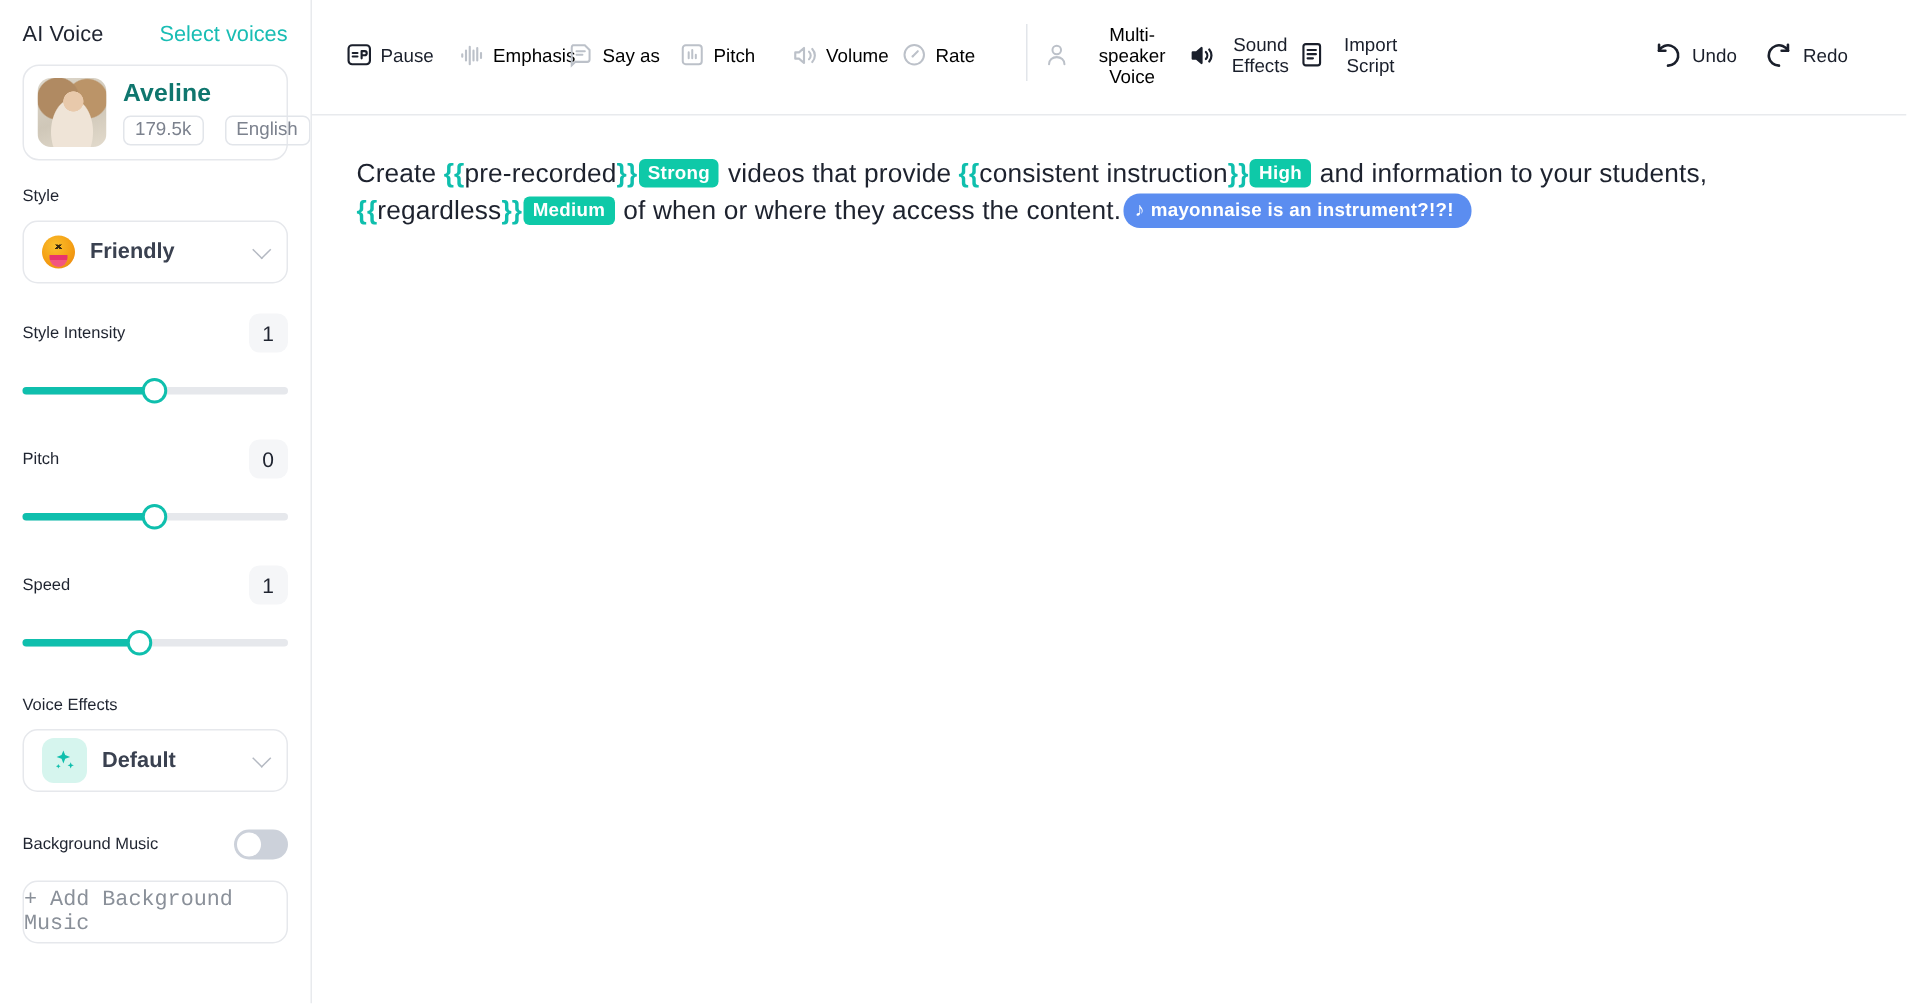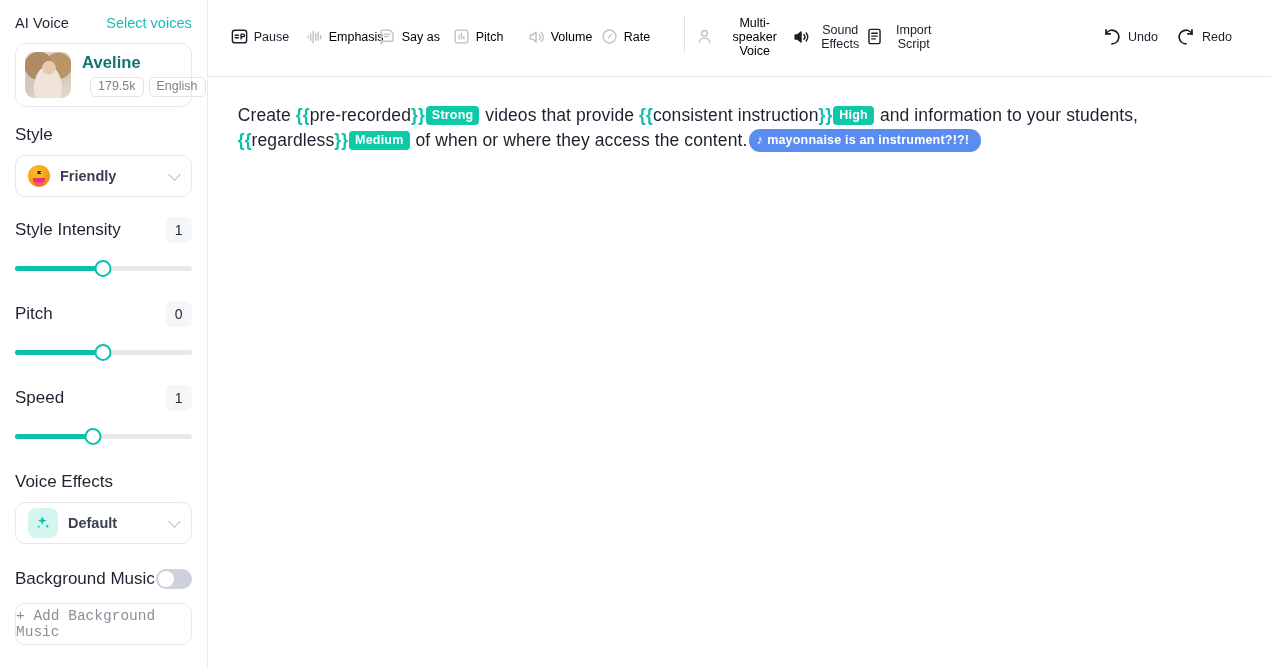--- a/index.html
+++ b/index.html
@@ -41,29 +41,29 @@
     background:
       radial-gradient(circle at 52% 34%, #e8c9ab 0 17%, transparent 18%),
       radial-gradient(ellipse at 50% 78%, #efe4d7 0 42%, transparent 44%),
       radial-gradient(ellipse at 30% 30%, #b08a62 0 30%, transparent 32%),
       radial-gradient(ellipse at 72% 30%, #bb9468 0 28%, transparent 30%),
       linear-gradient(160deg, #ddd7cb 0%, #cfc7b8 55%, #e3dbcd 100%);
     overflow: hidden;
   }
   .voice-meta { margin-left: 11px; flex: 1 1 auto; }
   .voice-name { font-size: 16.5px; font-weight: 700; color: #0f766e; letter-spacing: .1px; }
-  .chips { display: flex; gap: 5px; margin-top: 5px; margin-left: 8px; }
+  .chips { display: flex; gap: 14px; margin-top: 5px; }
   .chip-out {
     border: 1px solid #e2e5ea; border-radius: 5px;
     font-size: 12.5px; color: #7c828e;
     padding: 2px 7px 3px 7px; line-height: 1.1;
   }
   .chev-right { color: #111; font-size: 17px; font-weight: 600; padding-left: 4px; }
 
-  .sec-label { font-size: 17px; color: #1f2430; }
+  .sec-label { font-size: 11px; color: #1f2430; }
 
   .select-box {
     margin-top: 10px; height: 42px;
     border: 1px solid #e6e8ec; border-radius: 10px;
     display: flex; align-items: center; padding: 11px 12px;
     background: #fff; cursor: pointer;
   }
   .emoji-face {
     width: 22px; height: 22px; border-radius: 50%; position: relative;
     background: radial-gradient(circle at 40% 32%, #fbc02d 0%, #f39c12 60%, #e8821a 100%);

